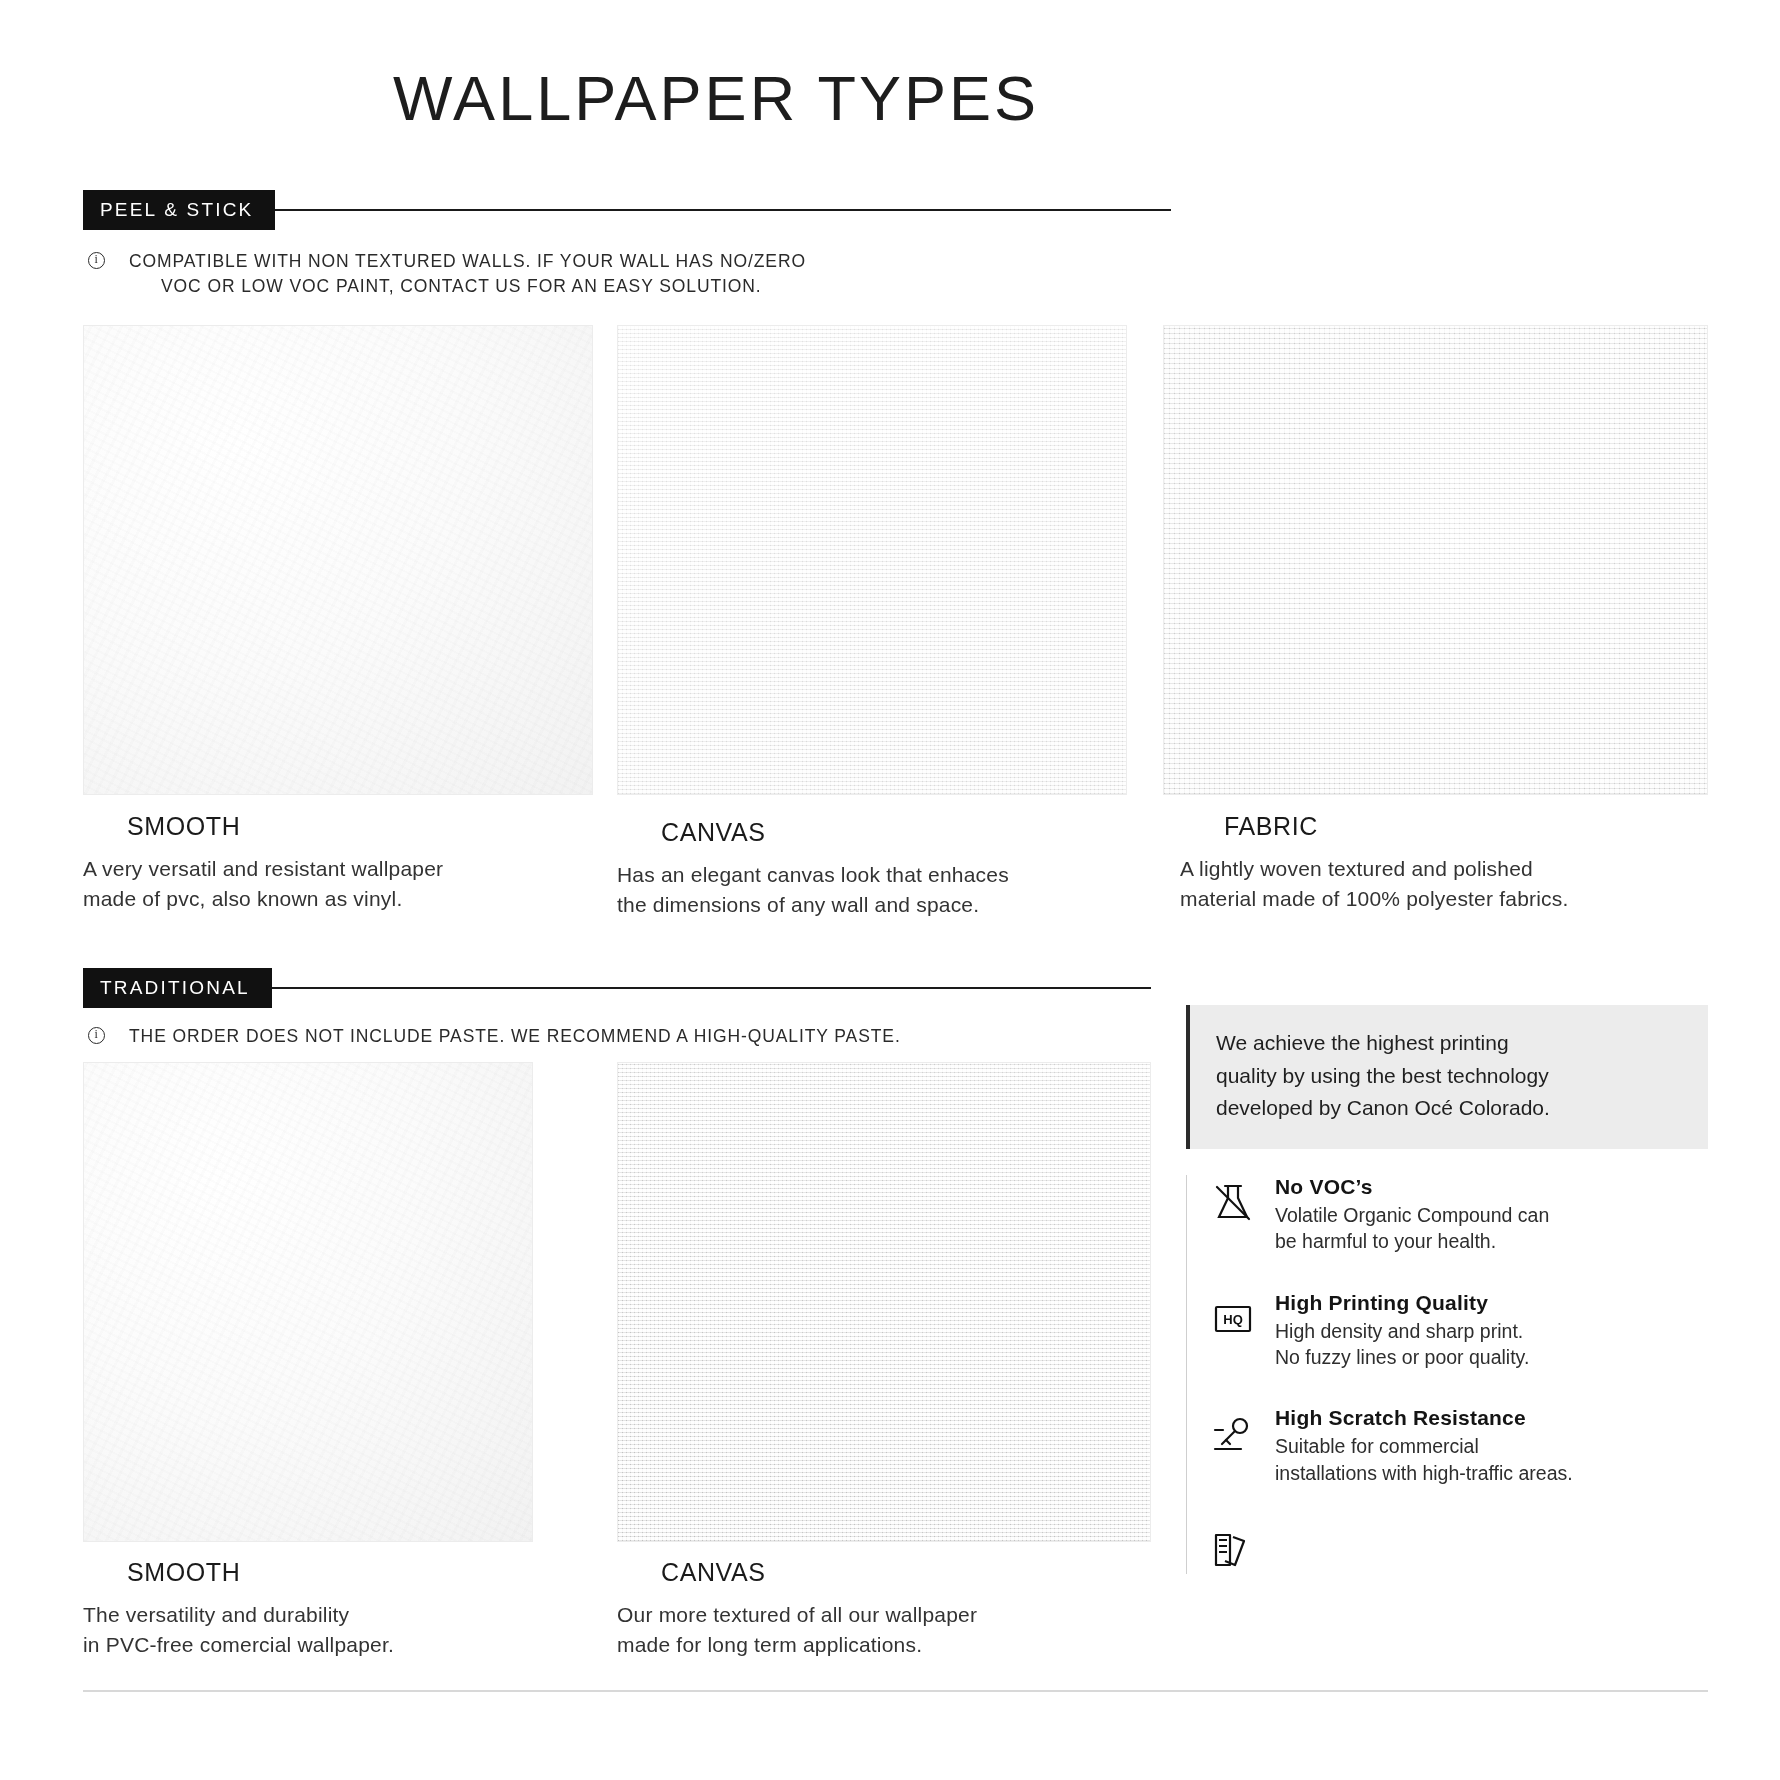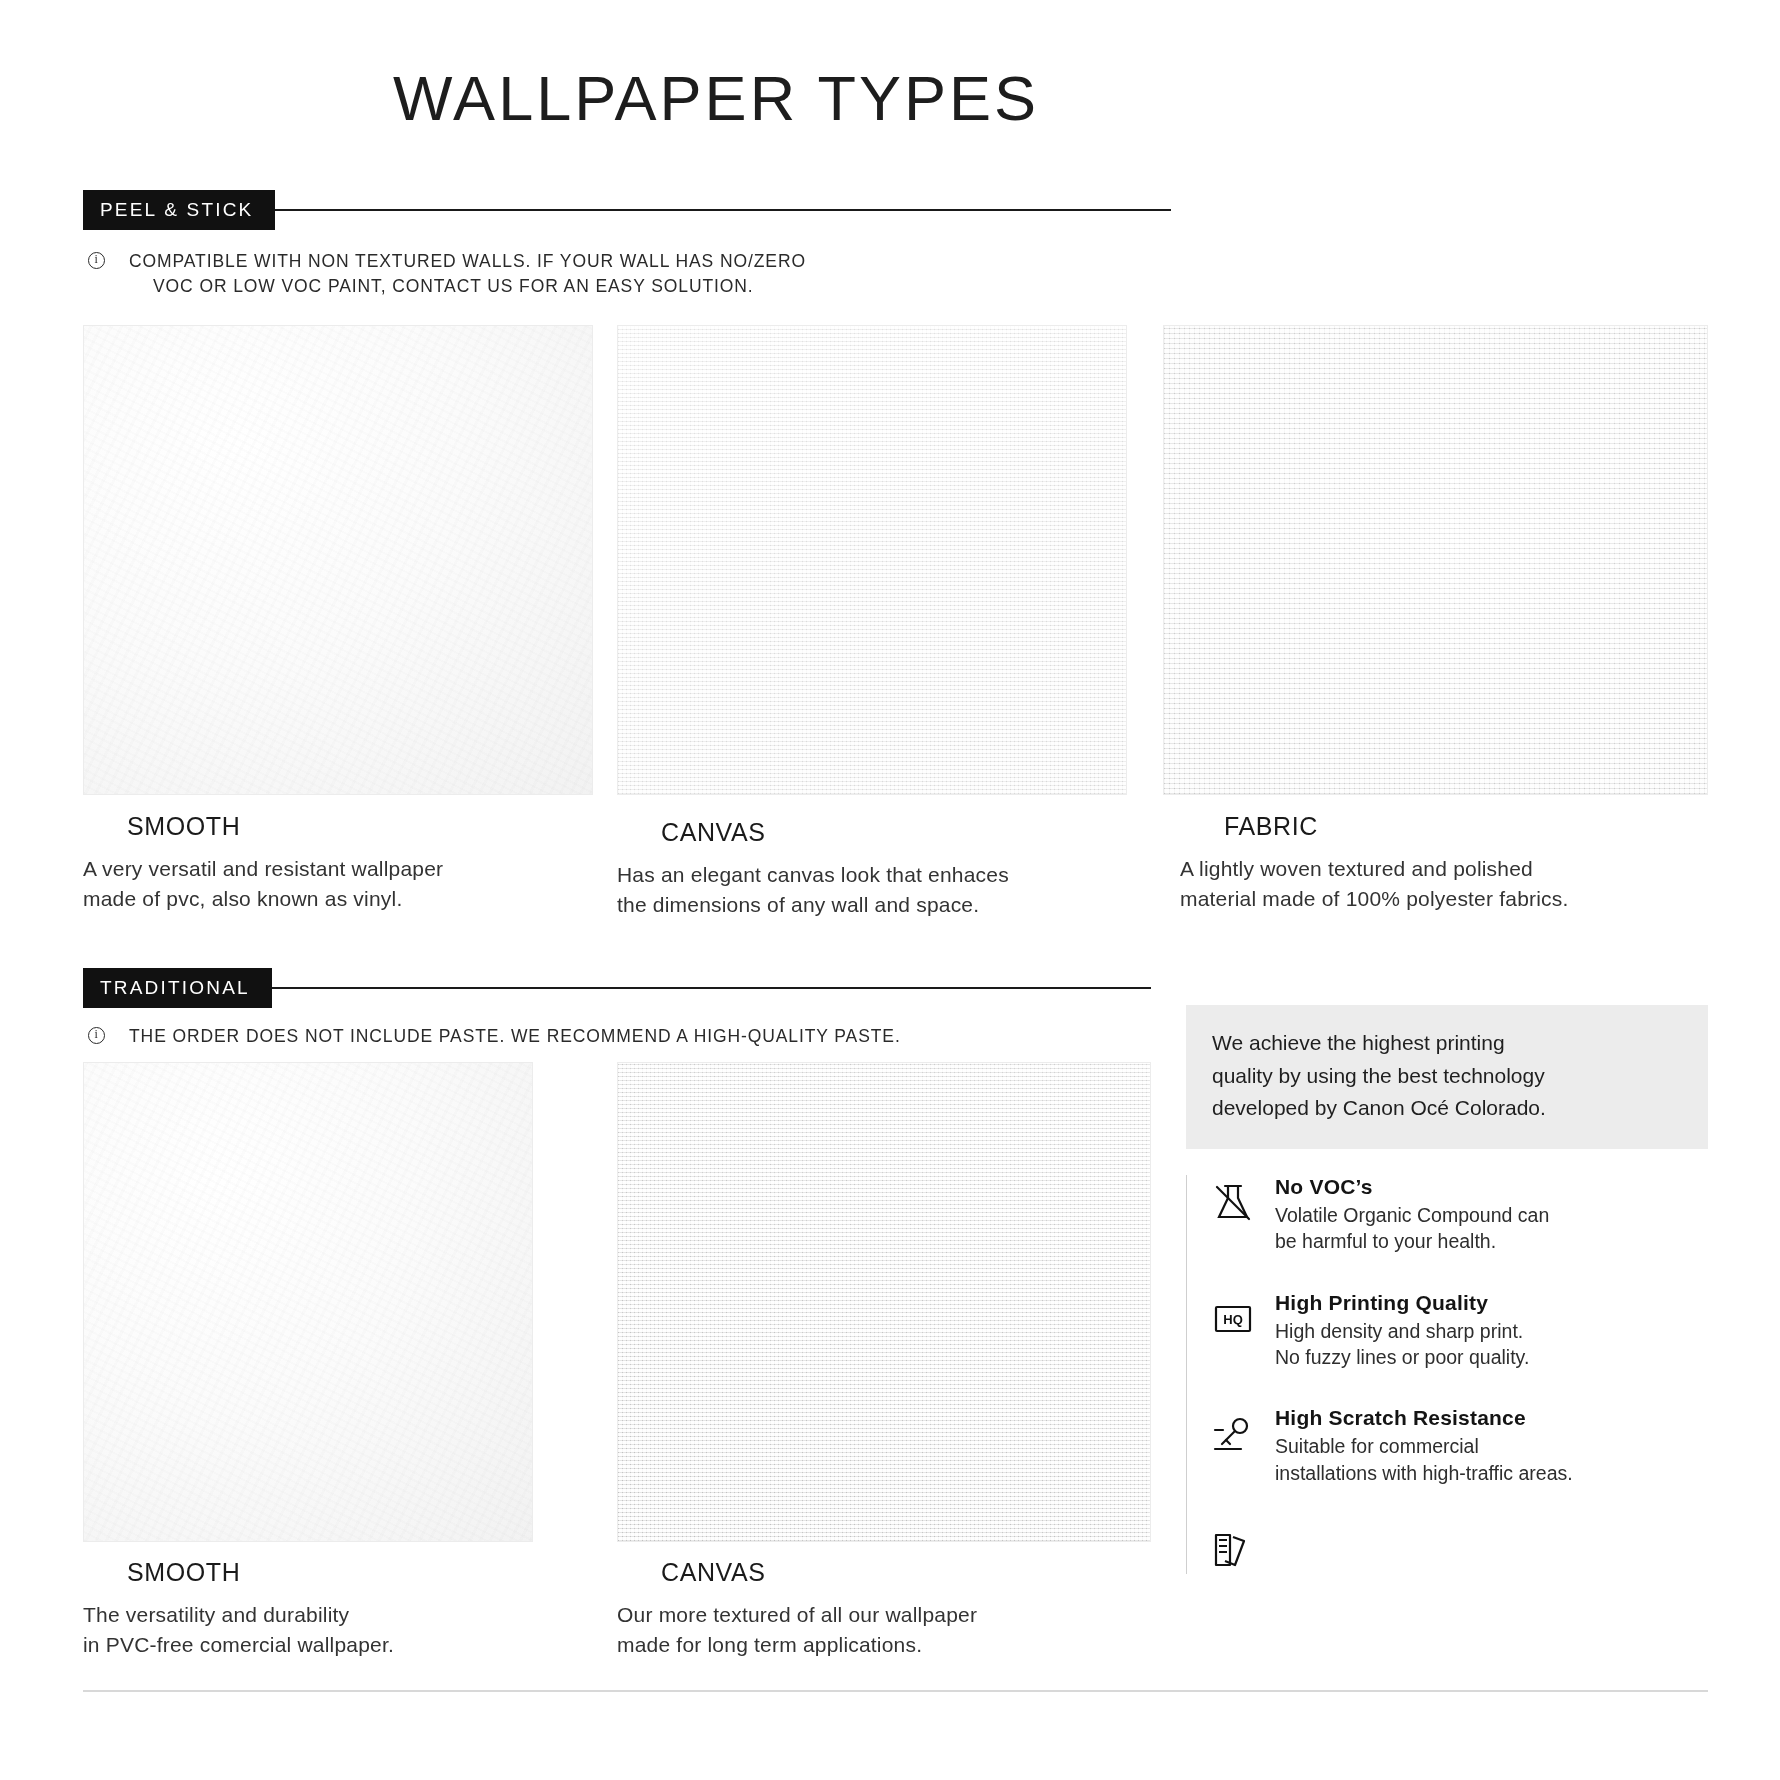--- a/index.html
+++ b/index.html
@@ -150,21 +150,20 @@
       linear-gradient(200deg, #ffffff 0%, #ececec 100%);
   }
 
   
   .quote-wrap {
     position: absolute;
     left: 1186px;
     top: 1005px;
     width: 522px;
     display: flex;
-    flex-direction: column;
   }
   .quote-bar {
     width: 4px;
     background: #2b2b2b;
     flex: 0 0 auto;
   }
   .quote-box {
     background: #ececec;
     flex: 1;
     padding: 22px 26px 24px 26px;
@@ -227,21 +226,21 @@
 
   <div class="section-head" style="position:absolute;left:83px;top:190px;width:1088px;">
     <div class="section-tag">PEEL &amp; STICK</div>
     <div class="section-rule"></div>
   </div>
 
   <div class="notice" style="position:absolute;left:88px;top:249px;width:900px;">
     <span class="info-icon"></span>
     <span>
       <span>COMPATIBLE WITH NON TEXTURED WALLS. IF YOUR WALL HAS NO/ZERO</span><br>
-      <span style="display:inline-block;margin-left:24px">VOC OR LOW VOC PAINT, CONTACT US FOR AN EASY SOLUTION.</span>
+      <span style="display:inline-block;margin-left:32px">VOC OR LOW VOC PAINT, CONTACT US FOR AN EASY SOLUTION.</span>
     </span>
   </div>
 
   <div class="swatch tex-smooth" style="left:83px;top:325px;width:510px;height:470px;"></div>
   <div class="sw-label" style="left:83px;top:812px;">SMOOTH</div>
   <div class="sw-desc" style="left:83px;top:854px;width:500px;">
     <span>A very versatil and resistant wallpaper</span><br>
     <span>made of pvc, also known as vinyl.</span>
   </div>
 

